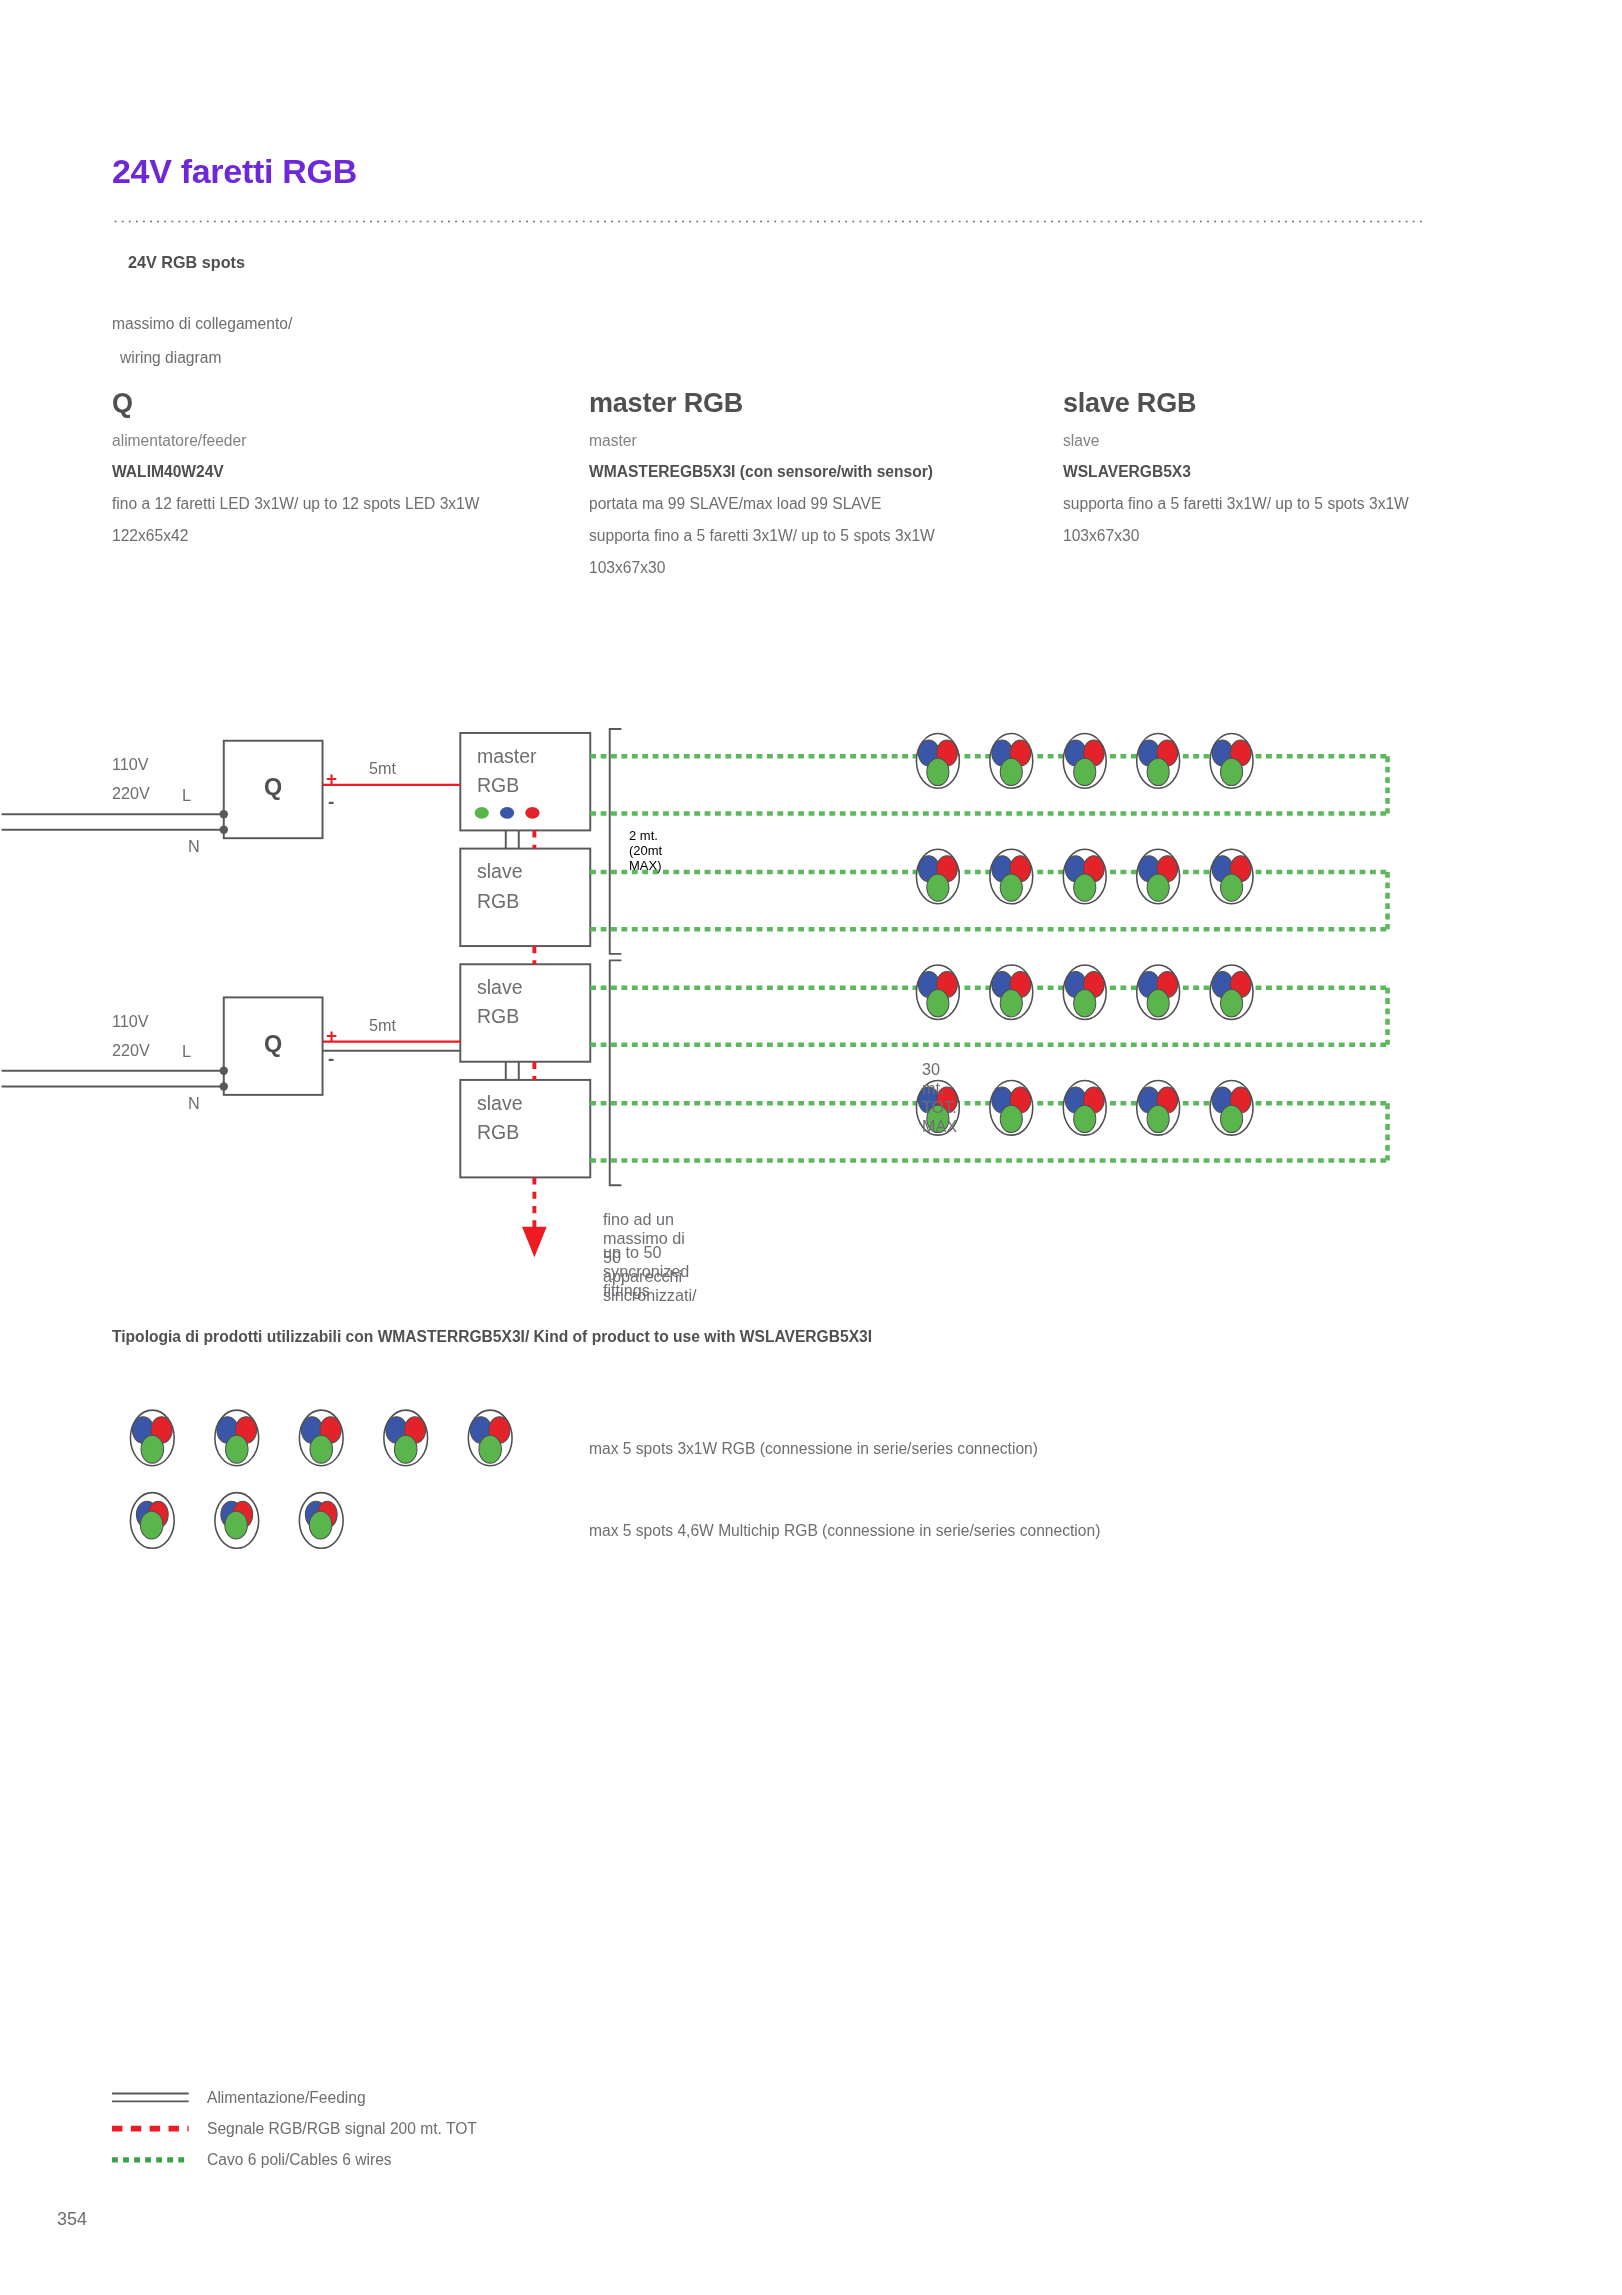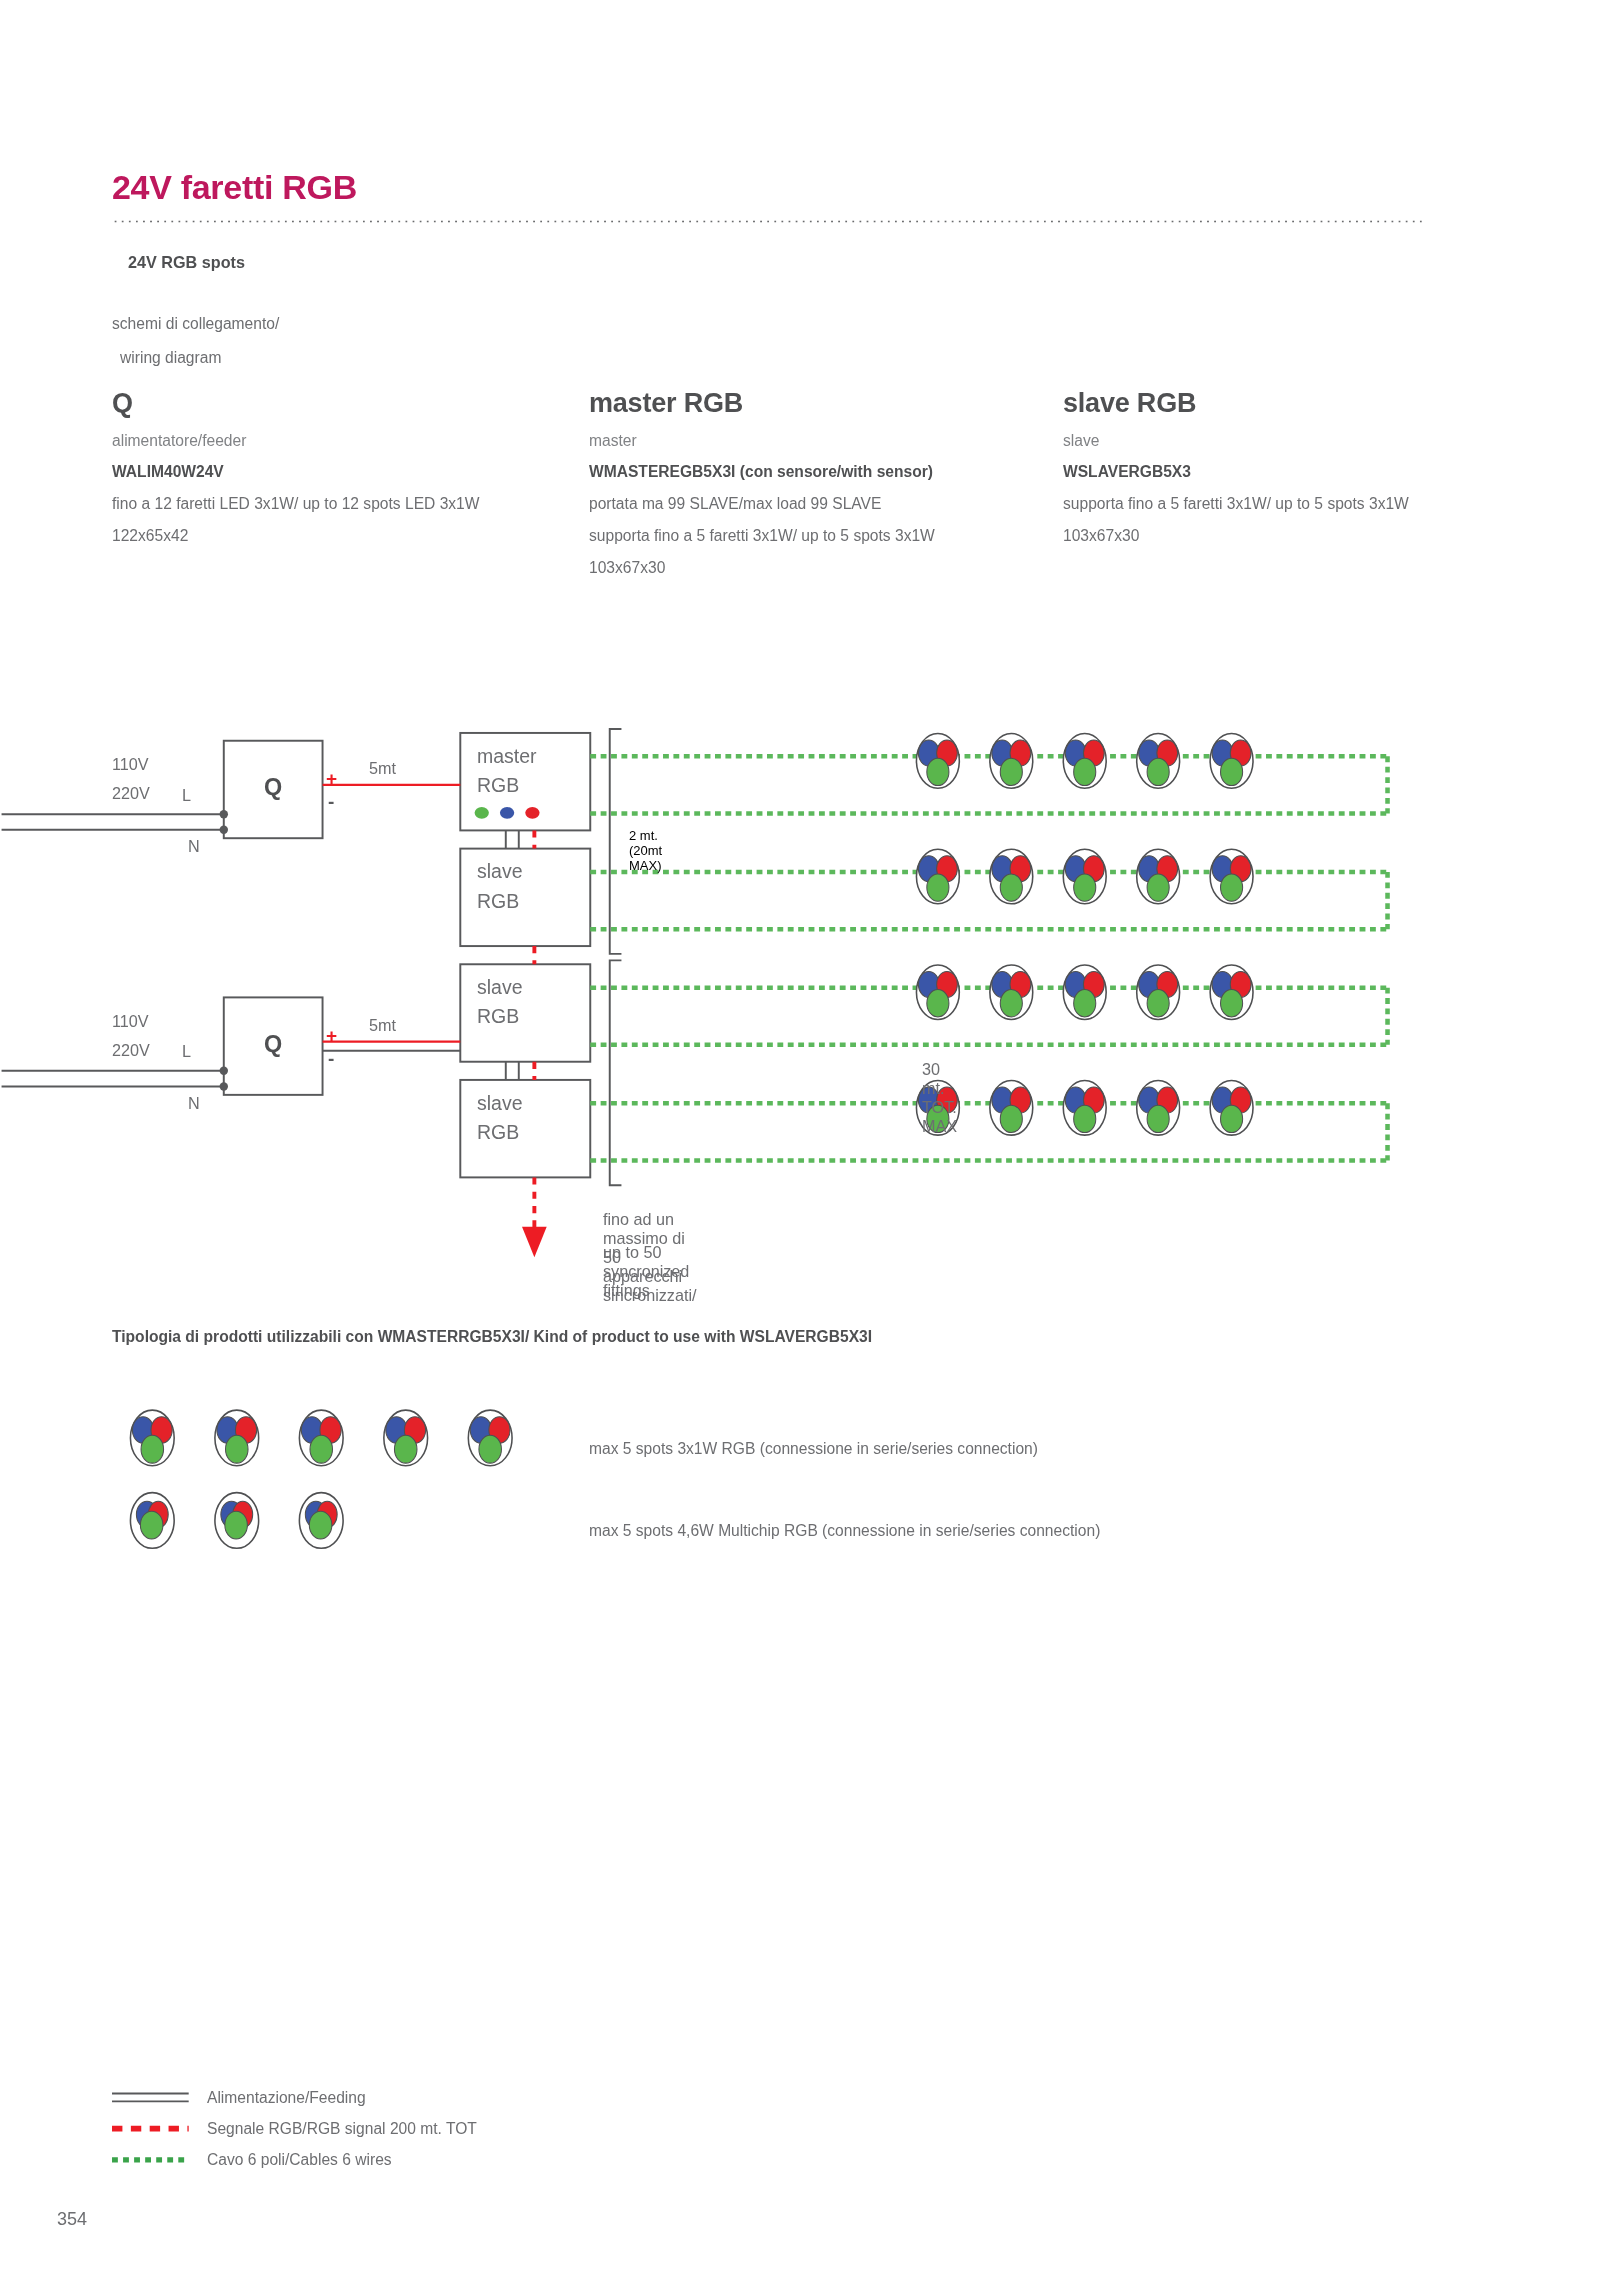--- a/index.html
+++ b/index.html
@@ -6,22 +6,22 @@
   html,body{margin:0;padding:0;background:#ffffff;}
   body{
     width:1623px;height:2295px;position:relative;
     font-family:"Liberation Sans", sans-serif;
     color:#58595b;-webkit-font-smoothing:antialiased;
   }
   .abs{position:absolute;}
 
   
   #page-title{
-    left:112px;top:168px;font-size:34px;font-weight:bold;
-    letter-spacing:-0.3px;color:#be185d;
+    left:112px;top:152px;font-size:34px;font-weight:bold;
+    letter-spacing:-0.3px;color:#6d28d9;
   }
   #title-rule{
     left:112px;top:220px;width:1313px;height:2.6px;
     background-image:radial-gradient(circle, #6a6b6d 0.9px, rgba(0,0,0,0) 1px);
     background-size:7.1px 2.6px;background-repeat:repeat-x;
   }
   #subtitle{
     left:128px;top:253px;font-size:16.2px;font-weight:bold;color:#4f5052;
   }
   #lead-1{left:112px;top:315px;font-size:15.6px;color:#6d6e71;}
@@ -60,21 +60,21 @@
   #page-number{
     left:57px;top:2209px;font-size:18px;color:#6d6e71;
   }
 </style>
 </head>
 <body>
 
 <div class="abs" id="page-title">24V faretti RGB</div>
 <div class="abs" id="title-rule"></div>
 <div class="abs" id="subtitle">24V RGB spots</div>
-<div class="abs" id="lead-1">schemi di collegamento/</div>
+<div class="abs" id="lead-1">massimo di collegamento/</div>
 <div class="abs" id="lead-2">wiring diagram</div>
 
 <div class="col c1">
   <h2>Q</h2>
   <div class="sub">alimentatore/feeder</div>
   <div class="code">WALIM40W24V</div>
   <div class="note">fino a 12 faretti LED 3x1W/ up to 12 spots LED 3x1W</div>
   <div class="note">122x65x42</div>
 </div>
 

